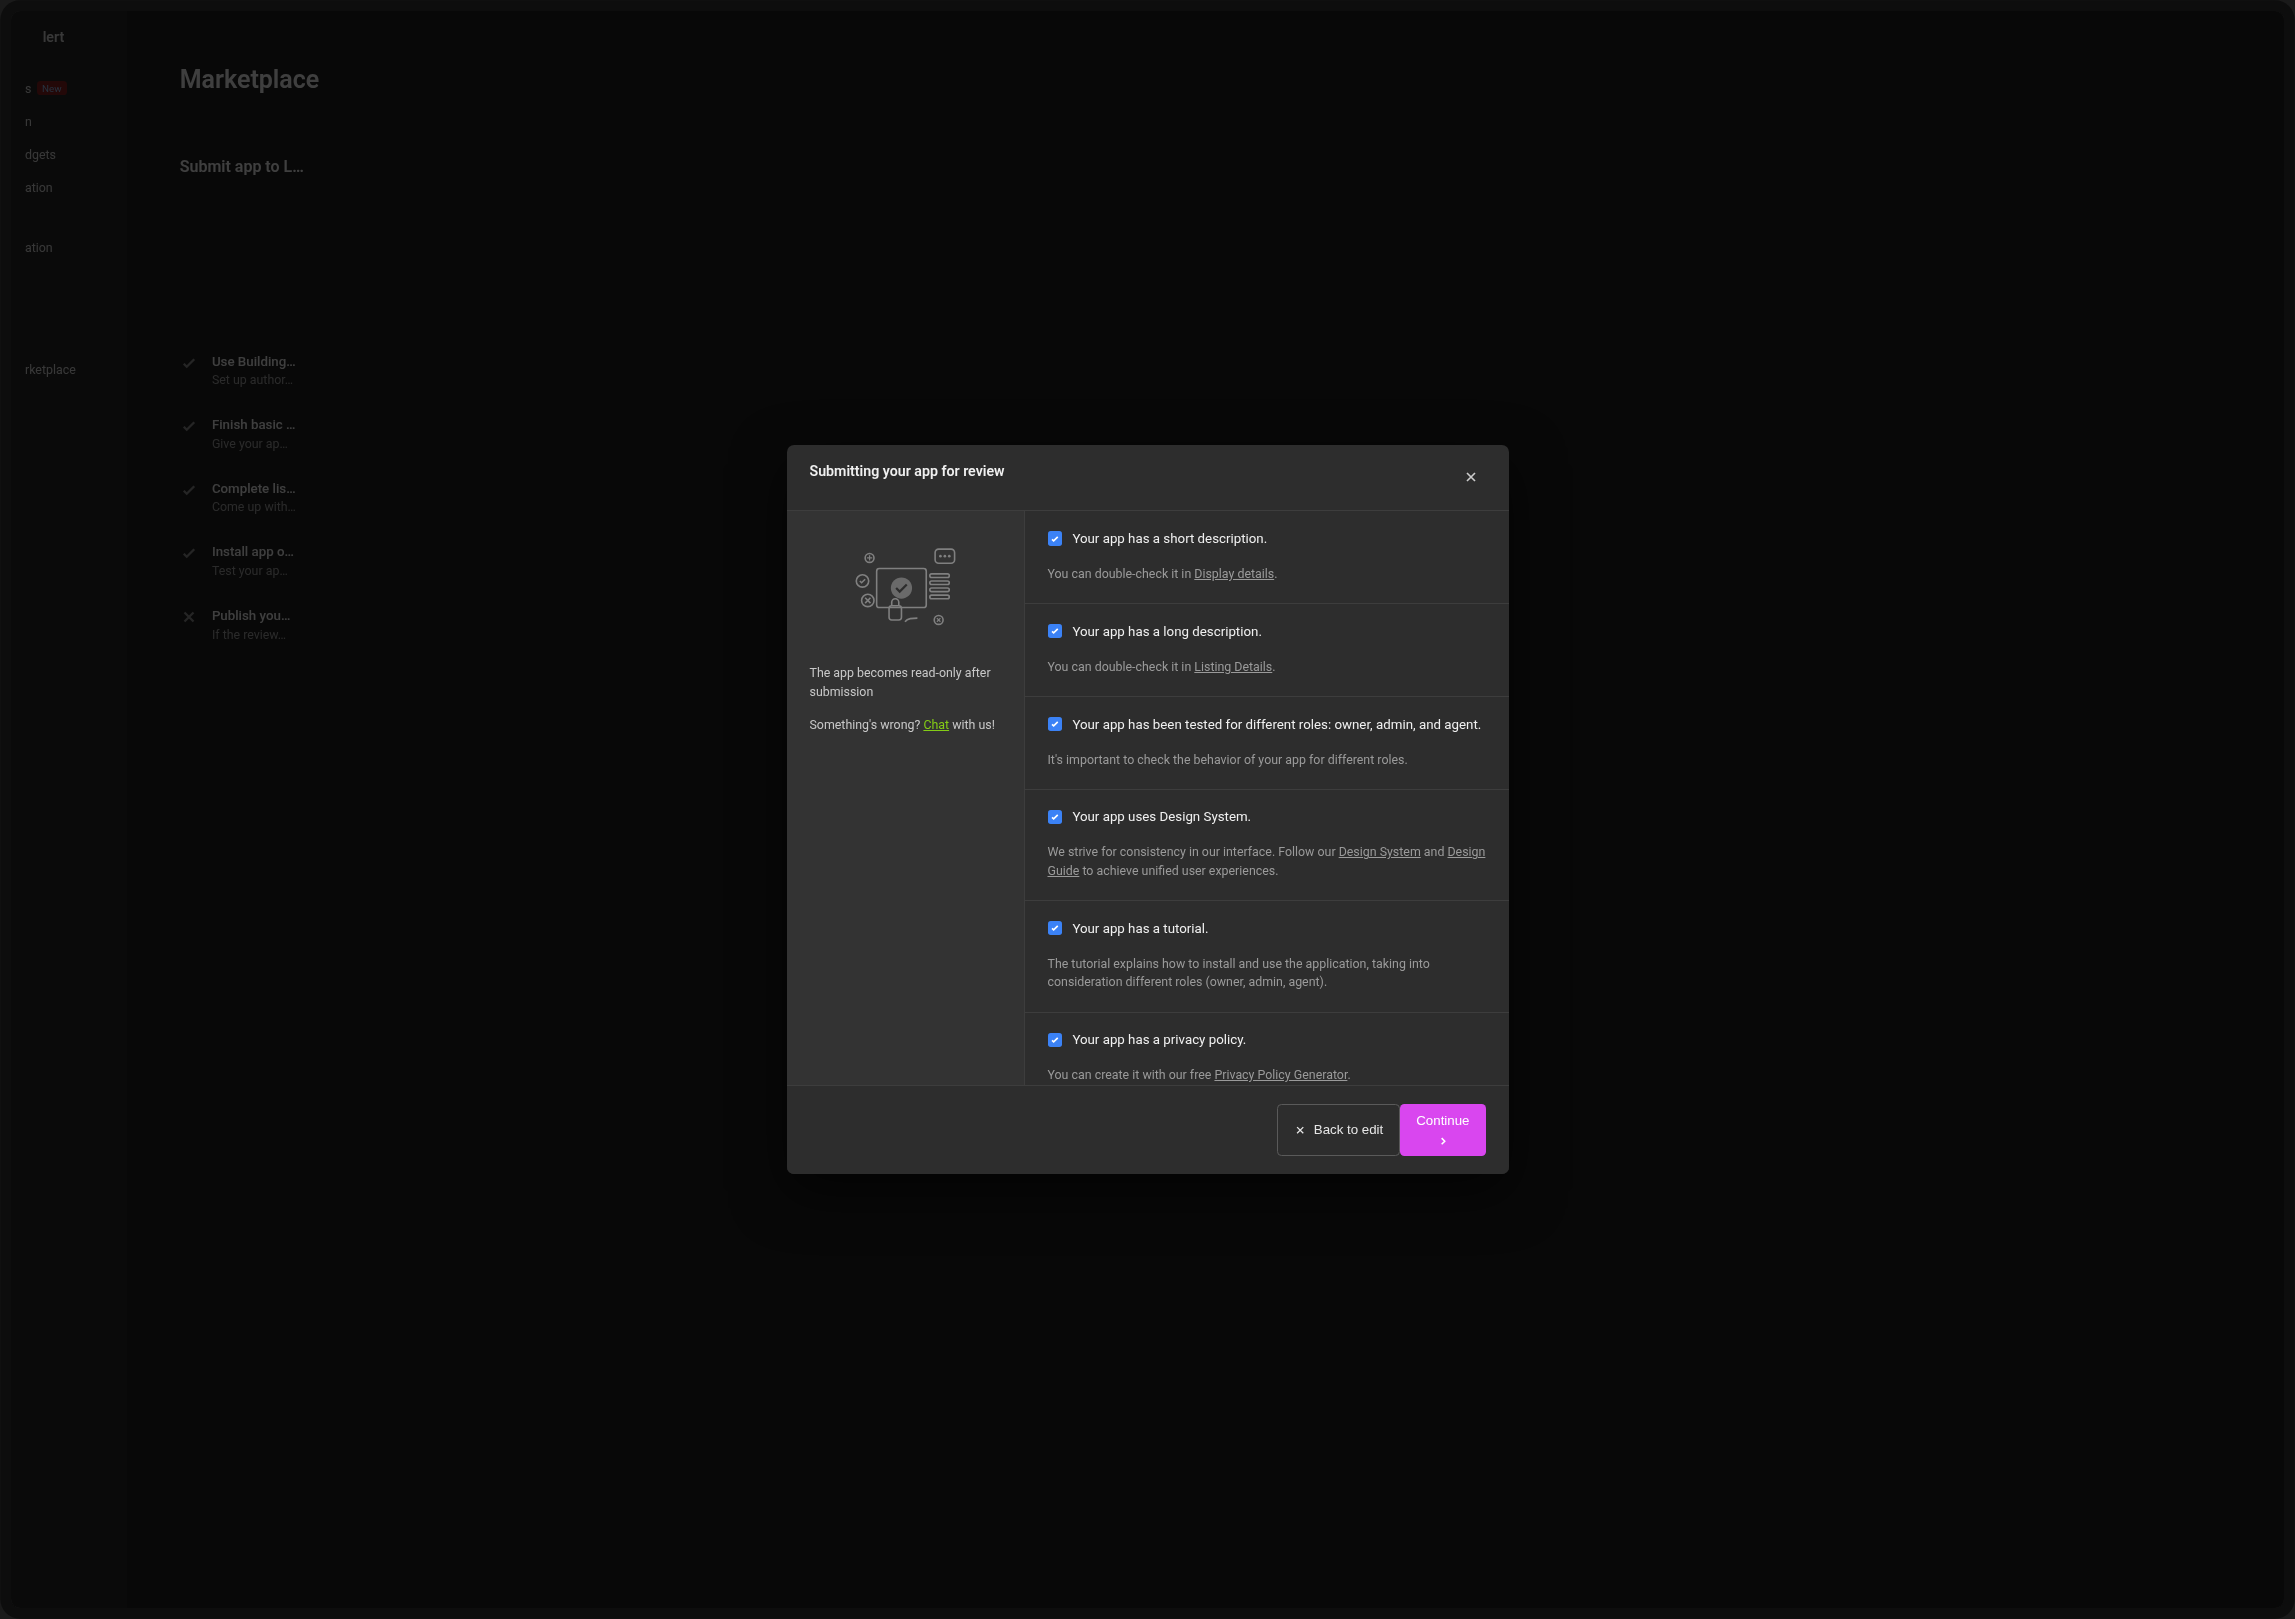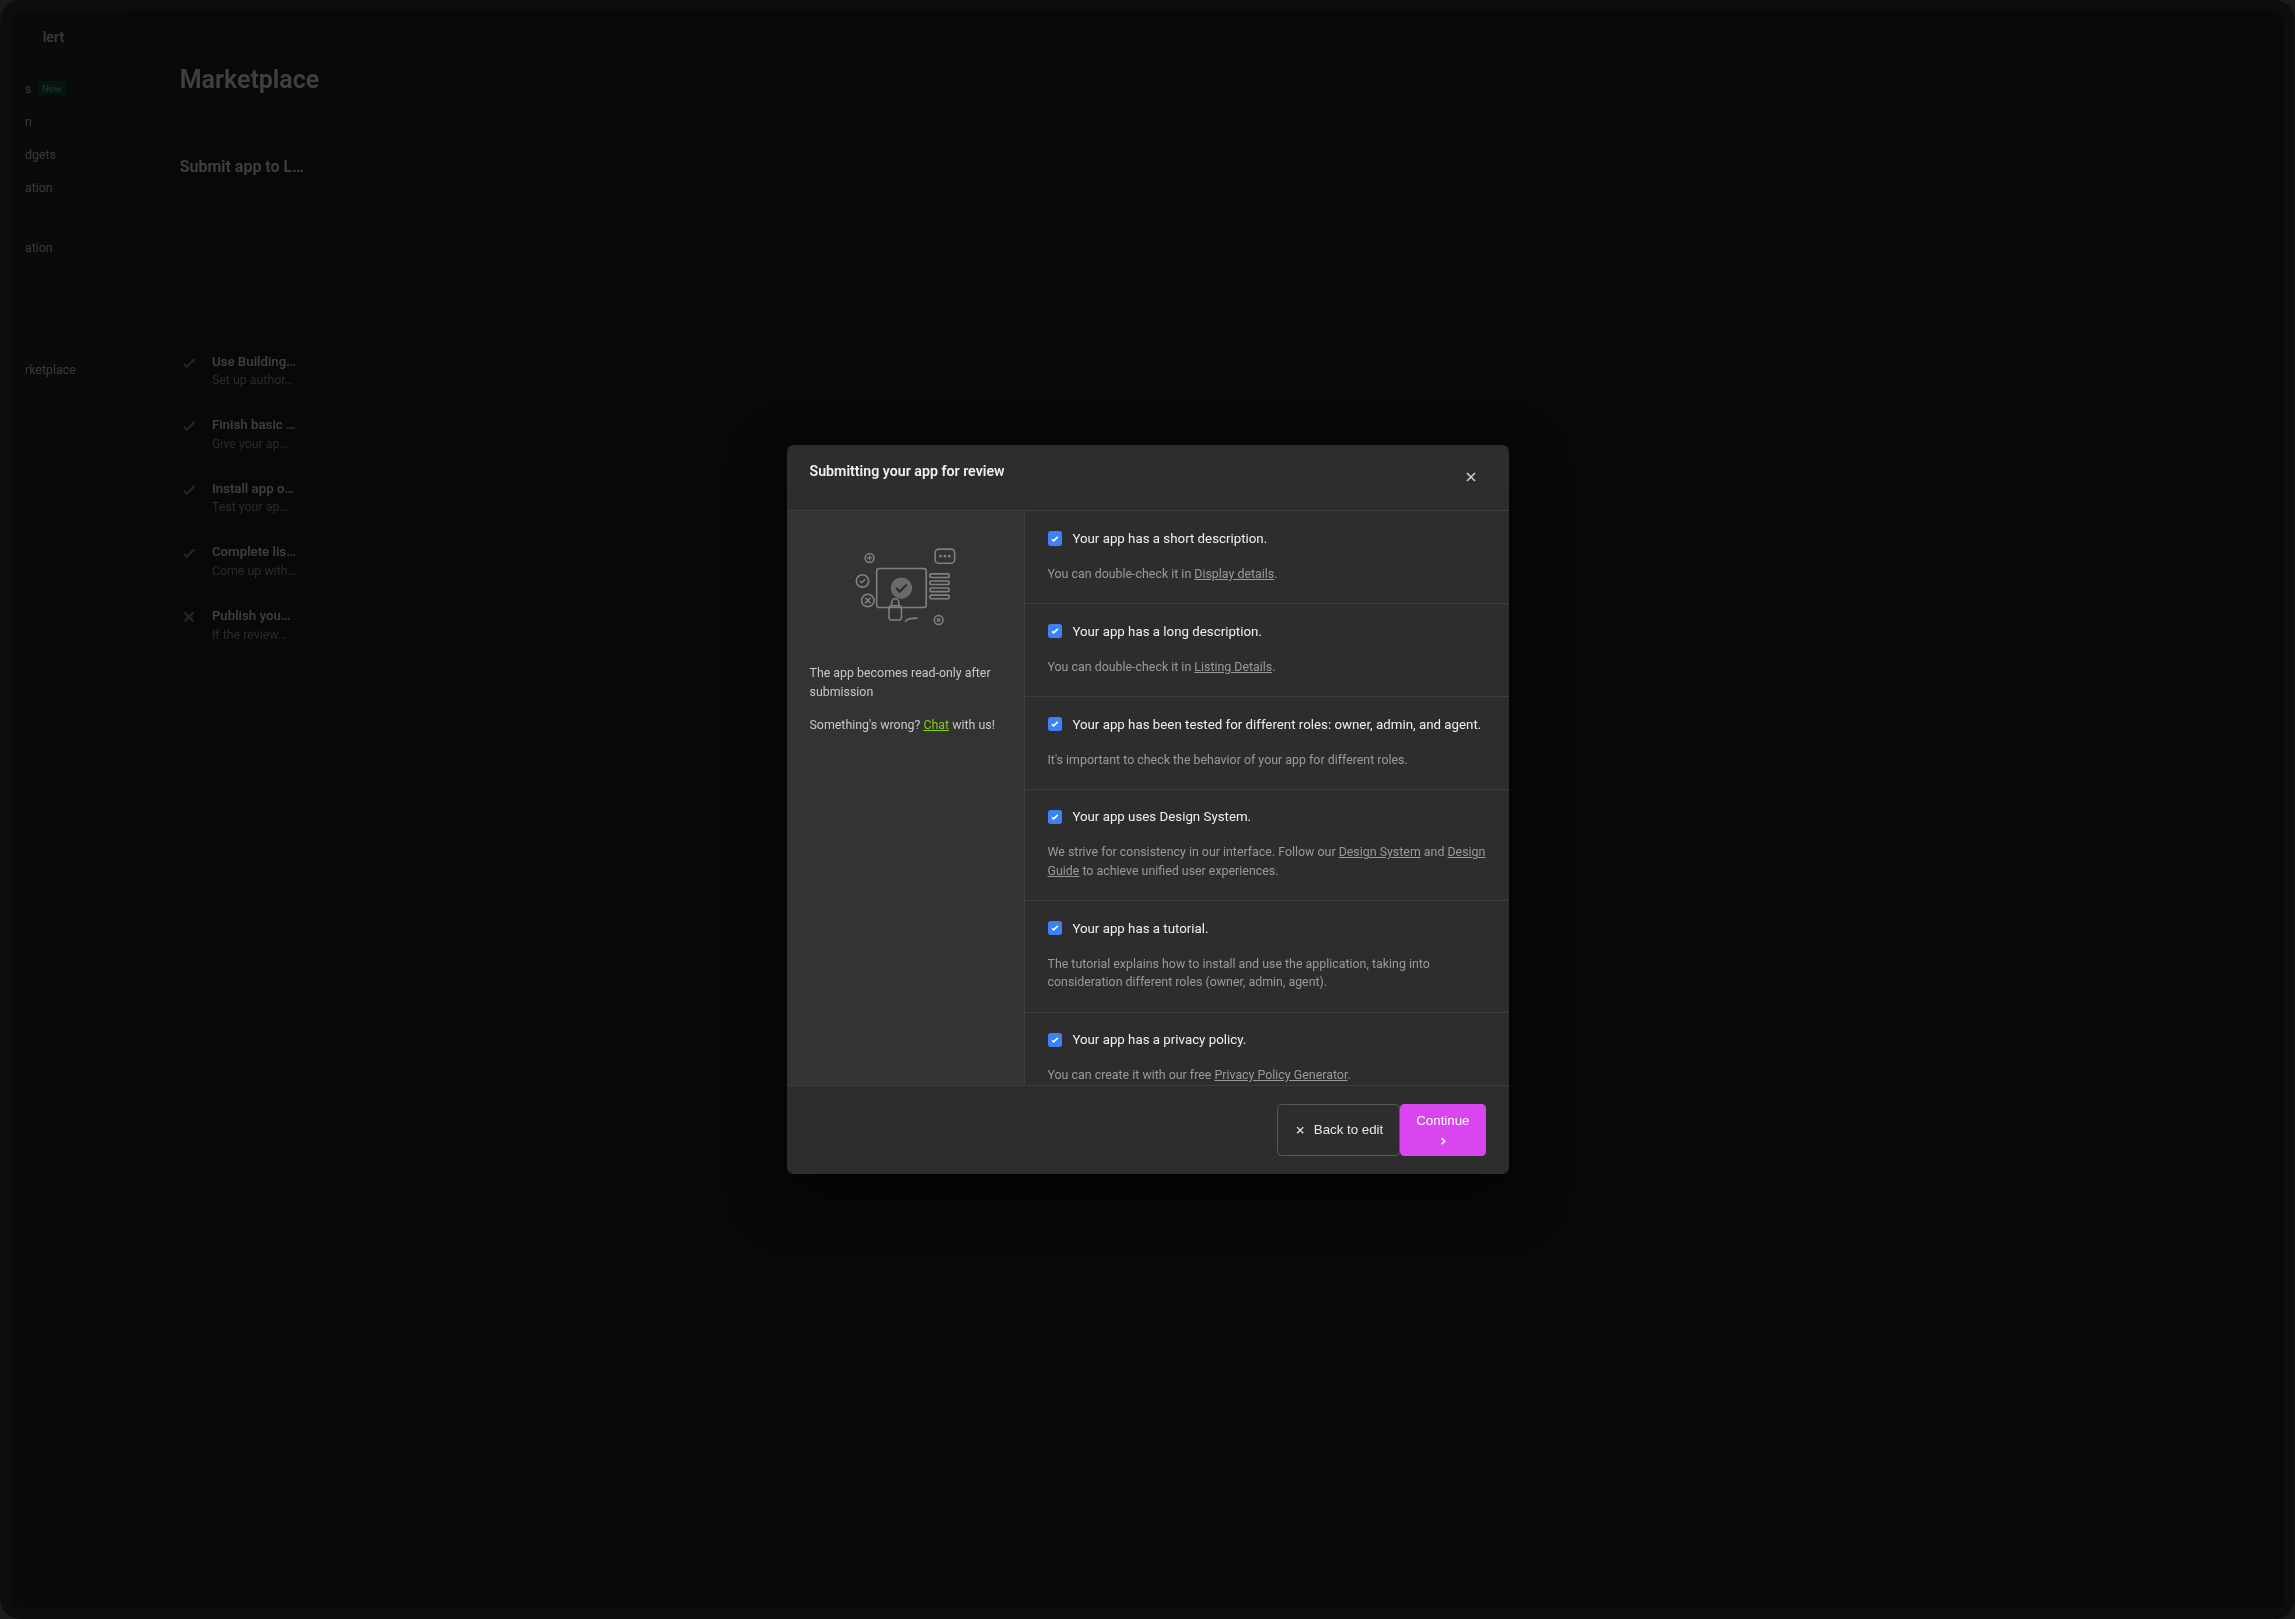--- a/index.html
+++ b/index.html
@@ -24,21 +24,21 @@
     position: absolute;
     left: 0; top: 0; bottom: 0;
     width: 116px;
     background: #262626;
     padding: 18px 9px;
     font-size: 12.4px;
     color: #ccc;
   }
   .bg-sidebar .title { font-weight: 600; font-size: 14.2px; margin-bottom: 27px; margin-left: 23px; }
   .bg-sidebar .item { padding: 9px 5.3px; white-space: nowrap; overflow: hidden; display:flex; align-items:center; gap:5.3px;}
-  .bg-sidebar .badge { background:#14532d; color:#8db4e2; font-size:9.8px; padding:1.8px 5.3px; border-radius:3.6px;}
+  .bg-sidebar .badge { background:#7f1d1d; color:#8db4e2; font-size:9.8px; padding:1.8px 5.3px; border-radius:3.6px;}
   .bg-main {
     margin-left: 133px;
     padding: 18px 36px;
     color: #e6e6e6;
   }
   .bg-main h1 { font-size: 25px; font-weight: 600; margin-bottom: 27px; }
   .bg-main h2 { font-size: 16px; font-weight: 600; margin-bottom: 36px; }
   .bg-step { display:flex; gap:14.2px; margin-bottom: 30px;}
   .bg-step .chk { width:18px; height:18px; flex-shrink:0; color:#888;}
   .bg-step .t { font-size:13.3px; font-weight:500;}
@@ -232,31 +232,31 @@
         <div>
             <div class="t">Finish basic …</div>
             <div class="s">Give your ap…</div>
           </div>
       </div>
       <div class="bg-step">
         <span class="chk"><svg viewBox="0 0 24 24" fill="none" stroke="currentColor" stroke-width="3">
               <path d="M5 13l4 4L19 7"></path>
             </svg></span>
         <div>
-            <div class="t">Install app o…</div>
-            <div class="s">Test your ap…</div>
+            <div class="t">Complete lis…</div>
+            <div class="s">Come up with…</div>
           </div>
       </div>
       <div class="bg-step">
         <span class="chk"><svg viewBox="0 0 24 24" fill="none" stroke="currentColor" stroke-width="3">
               <path d="M5 13l4 4L19 7"></path>
             </svg></span>
         <div>
-            <div class="t">Complete lis…</div>
-            <div class="s">Come up with…</div>
+            <div class="t">Install app o…</div>
+            <div class="s">Test your ap…</div>
           </div>
       </div>
       <div class="bg-step">
         <span class="chk"><svg viewBox="0 0 24 24" fill="none" stroke="currentColor" stroke-width="3">
               <path d="M6 6l12 12M18 6L6 18"></path>
             </svg></span>
         <div>
             <div class="t">Publish you…</div>
             <div class="s">If the review…</div>
           </div>

